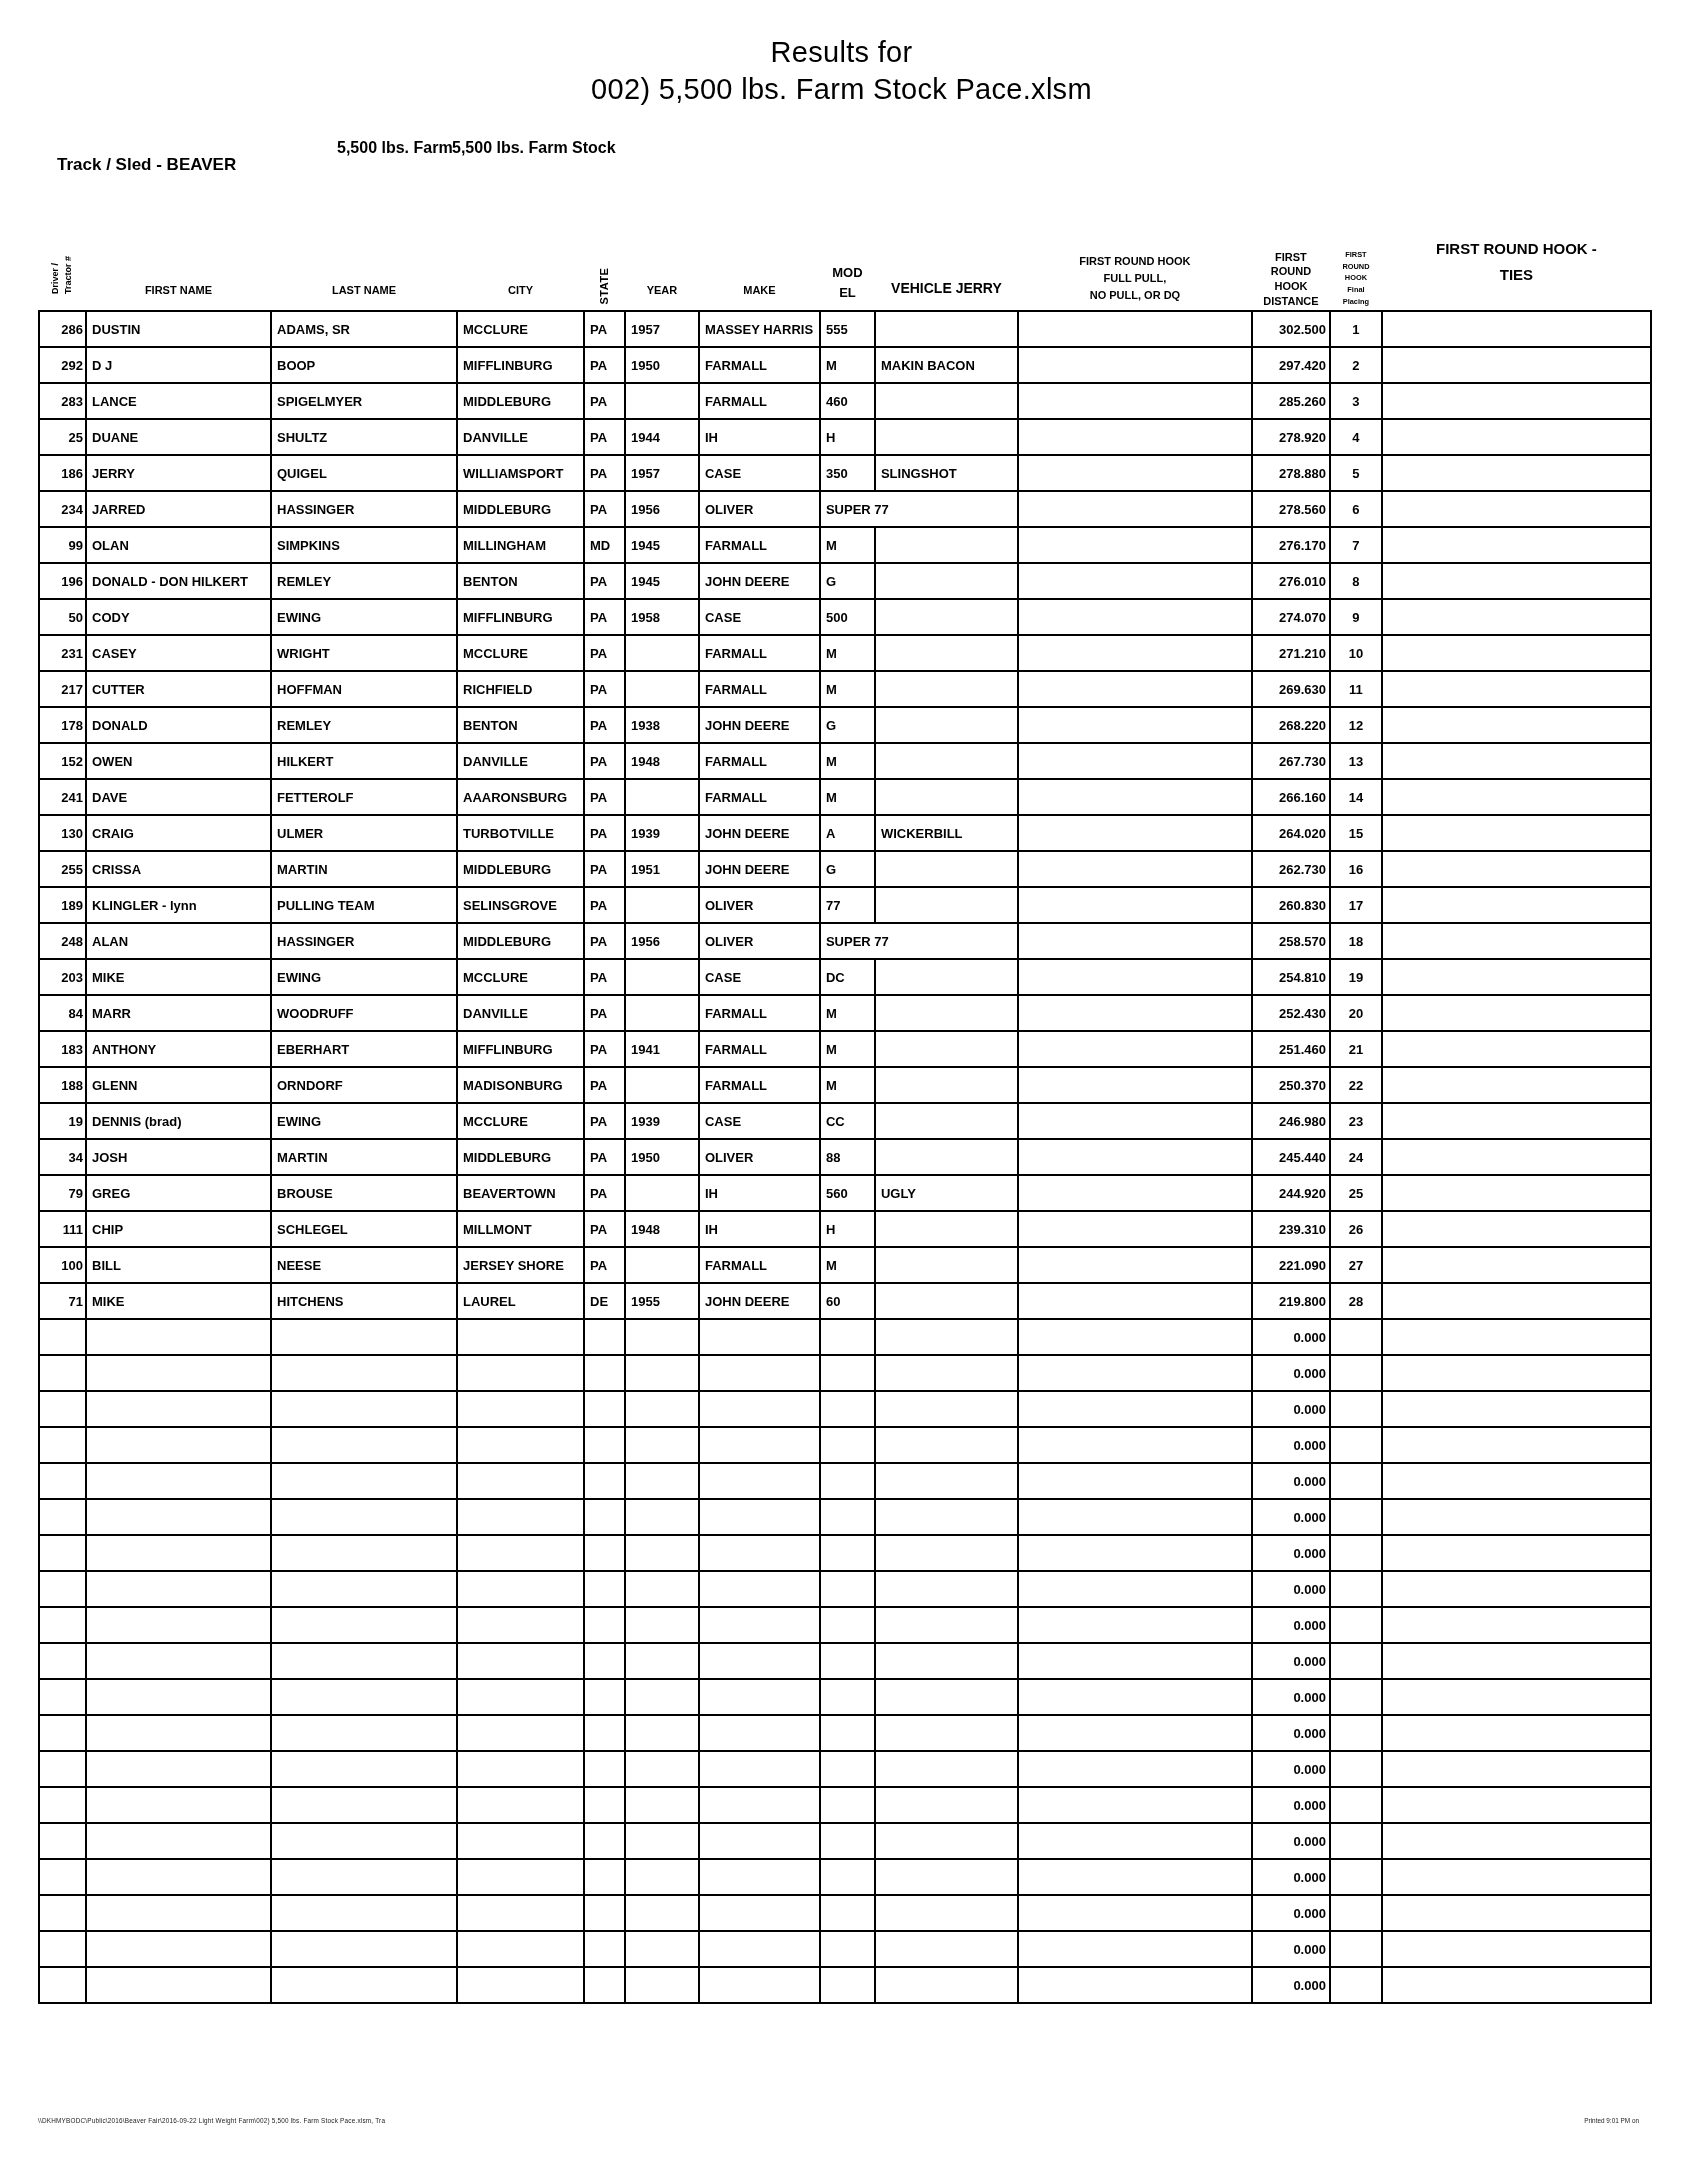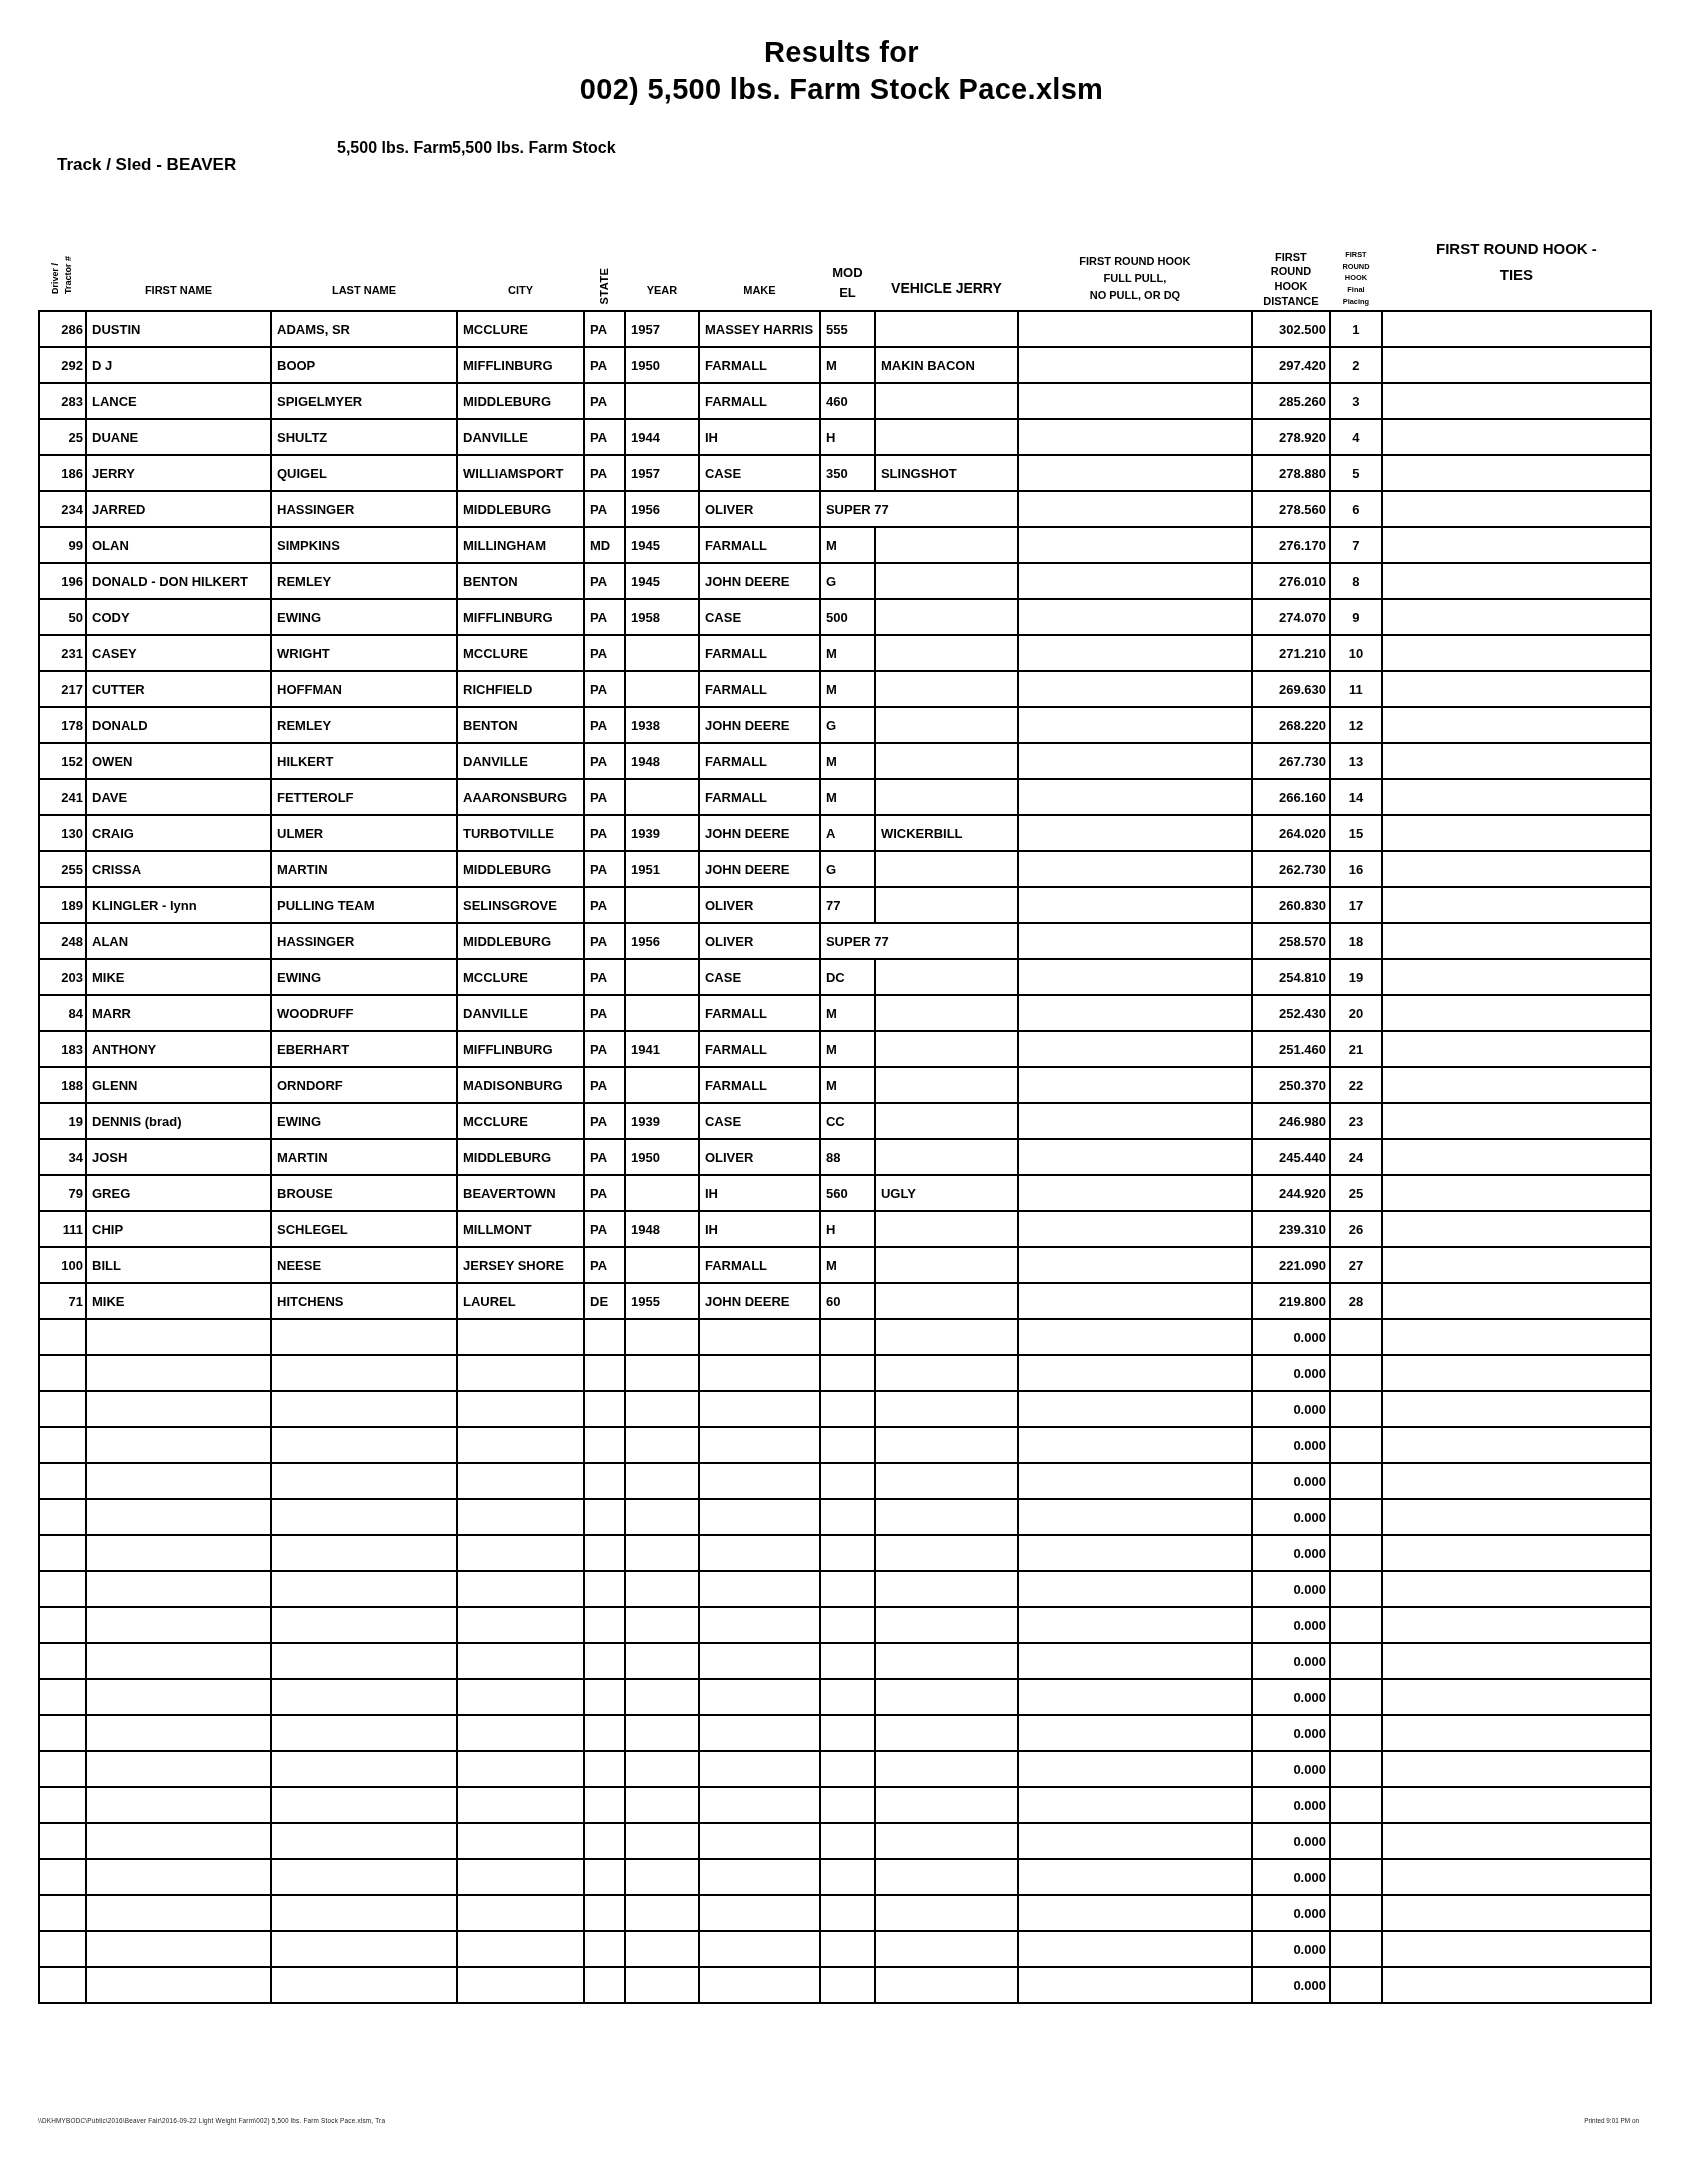--- a/index.html
+++ b/index.html
@@ -5,21 +5,21 @@
   html,body { margin:0; padding:0; }
   body {
     width:1683px; height:2178px;
     background:#fff; color:#000;
     font-family:"Liberation Sans", sans-serif;
     position:relative;
     -webkit-font-smoothing:none;
   }
   .title-block {
     position:absolute; top:34px; left:0; width:1683px;
-    text-align:center; font-weight:bold; font-size:29px; line-height:37px;
+    text-align:center; font-weight:normal; font-size:29px; line-height:37px;
     letter-spacing:0.3px;
   }
   .subtitle-row { position:absolute; top:139px; left:0; width:1683px; height:24px; }
   .track-sled {
     position:absolute; left:57px; top:16px;
     font-weight:bold; font-size:17px; white-space:nowrap;
   }
   .class-trunc {
     position:absolute; left:337px; top:0; width:116px; overflow:hidden;
     font-weight:bold; font-size:16px; white-space:nowrap;

